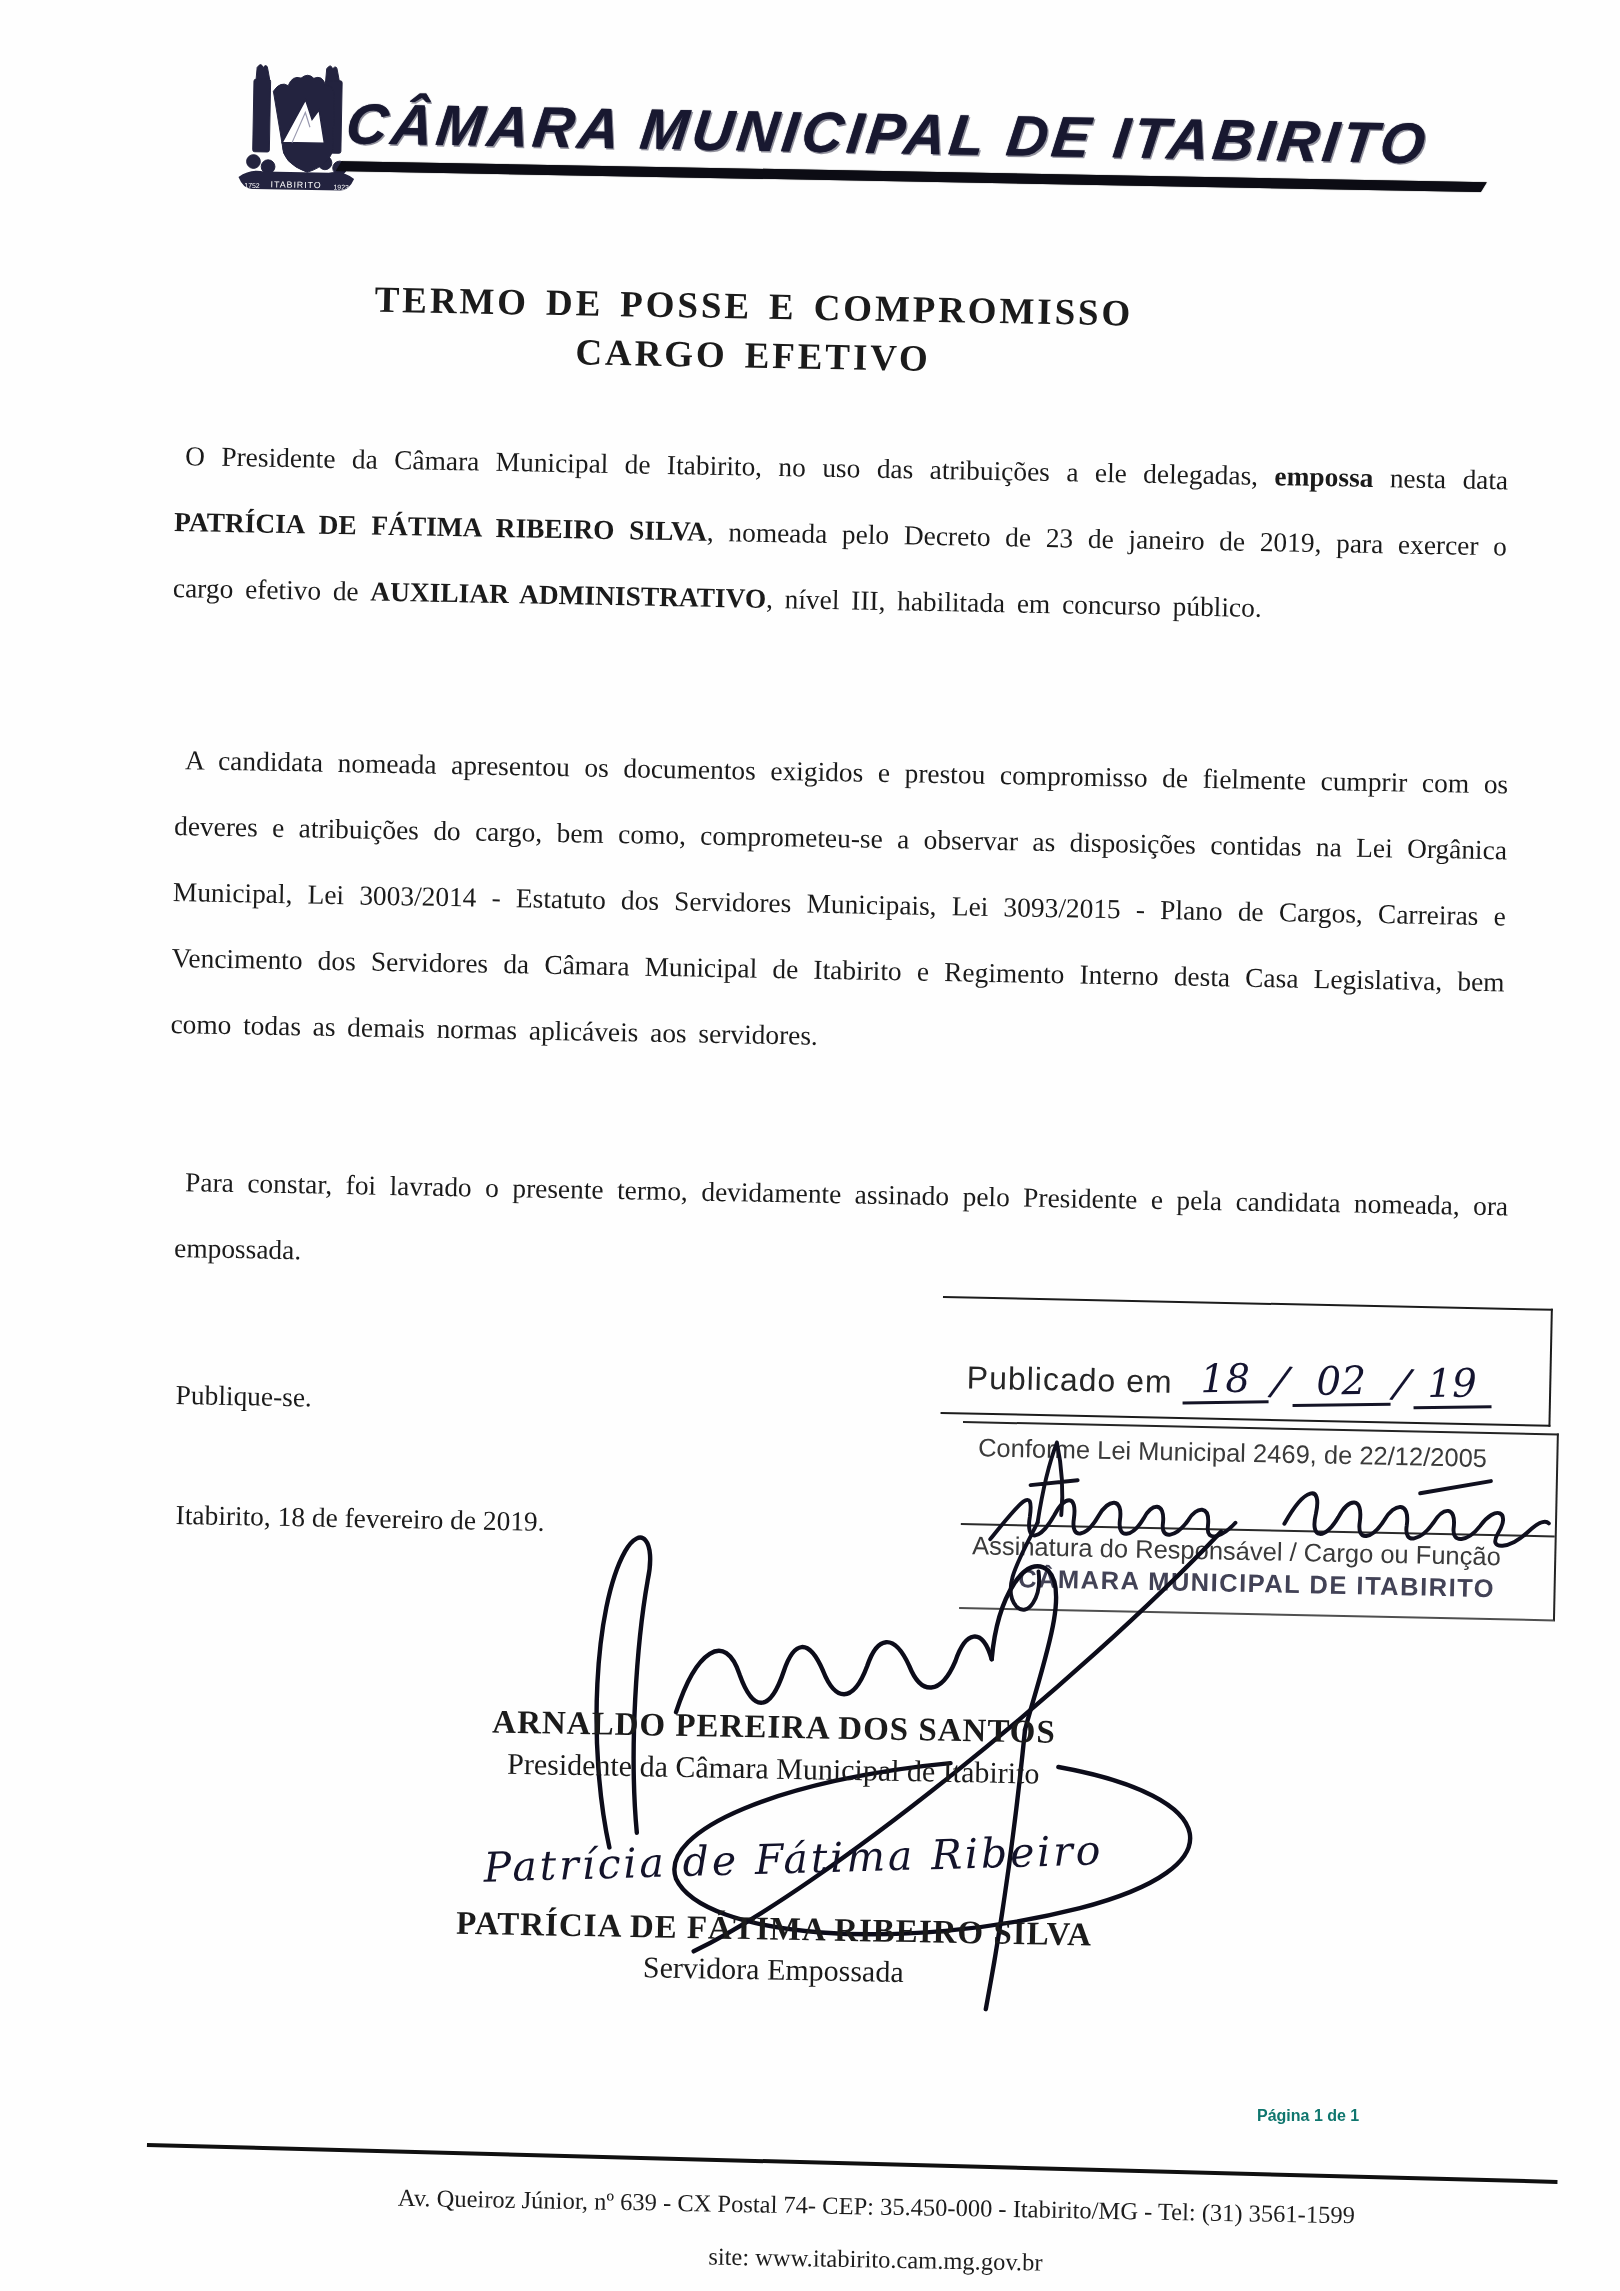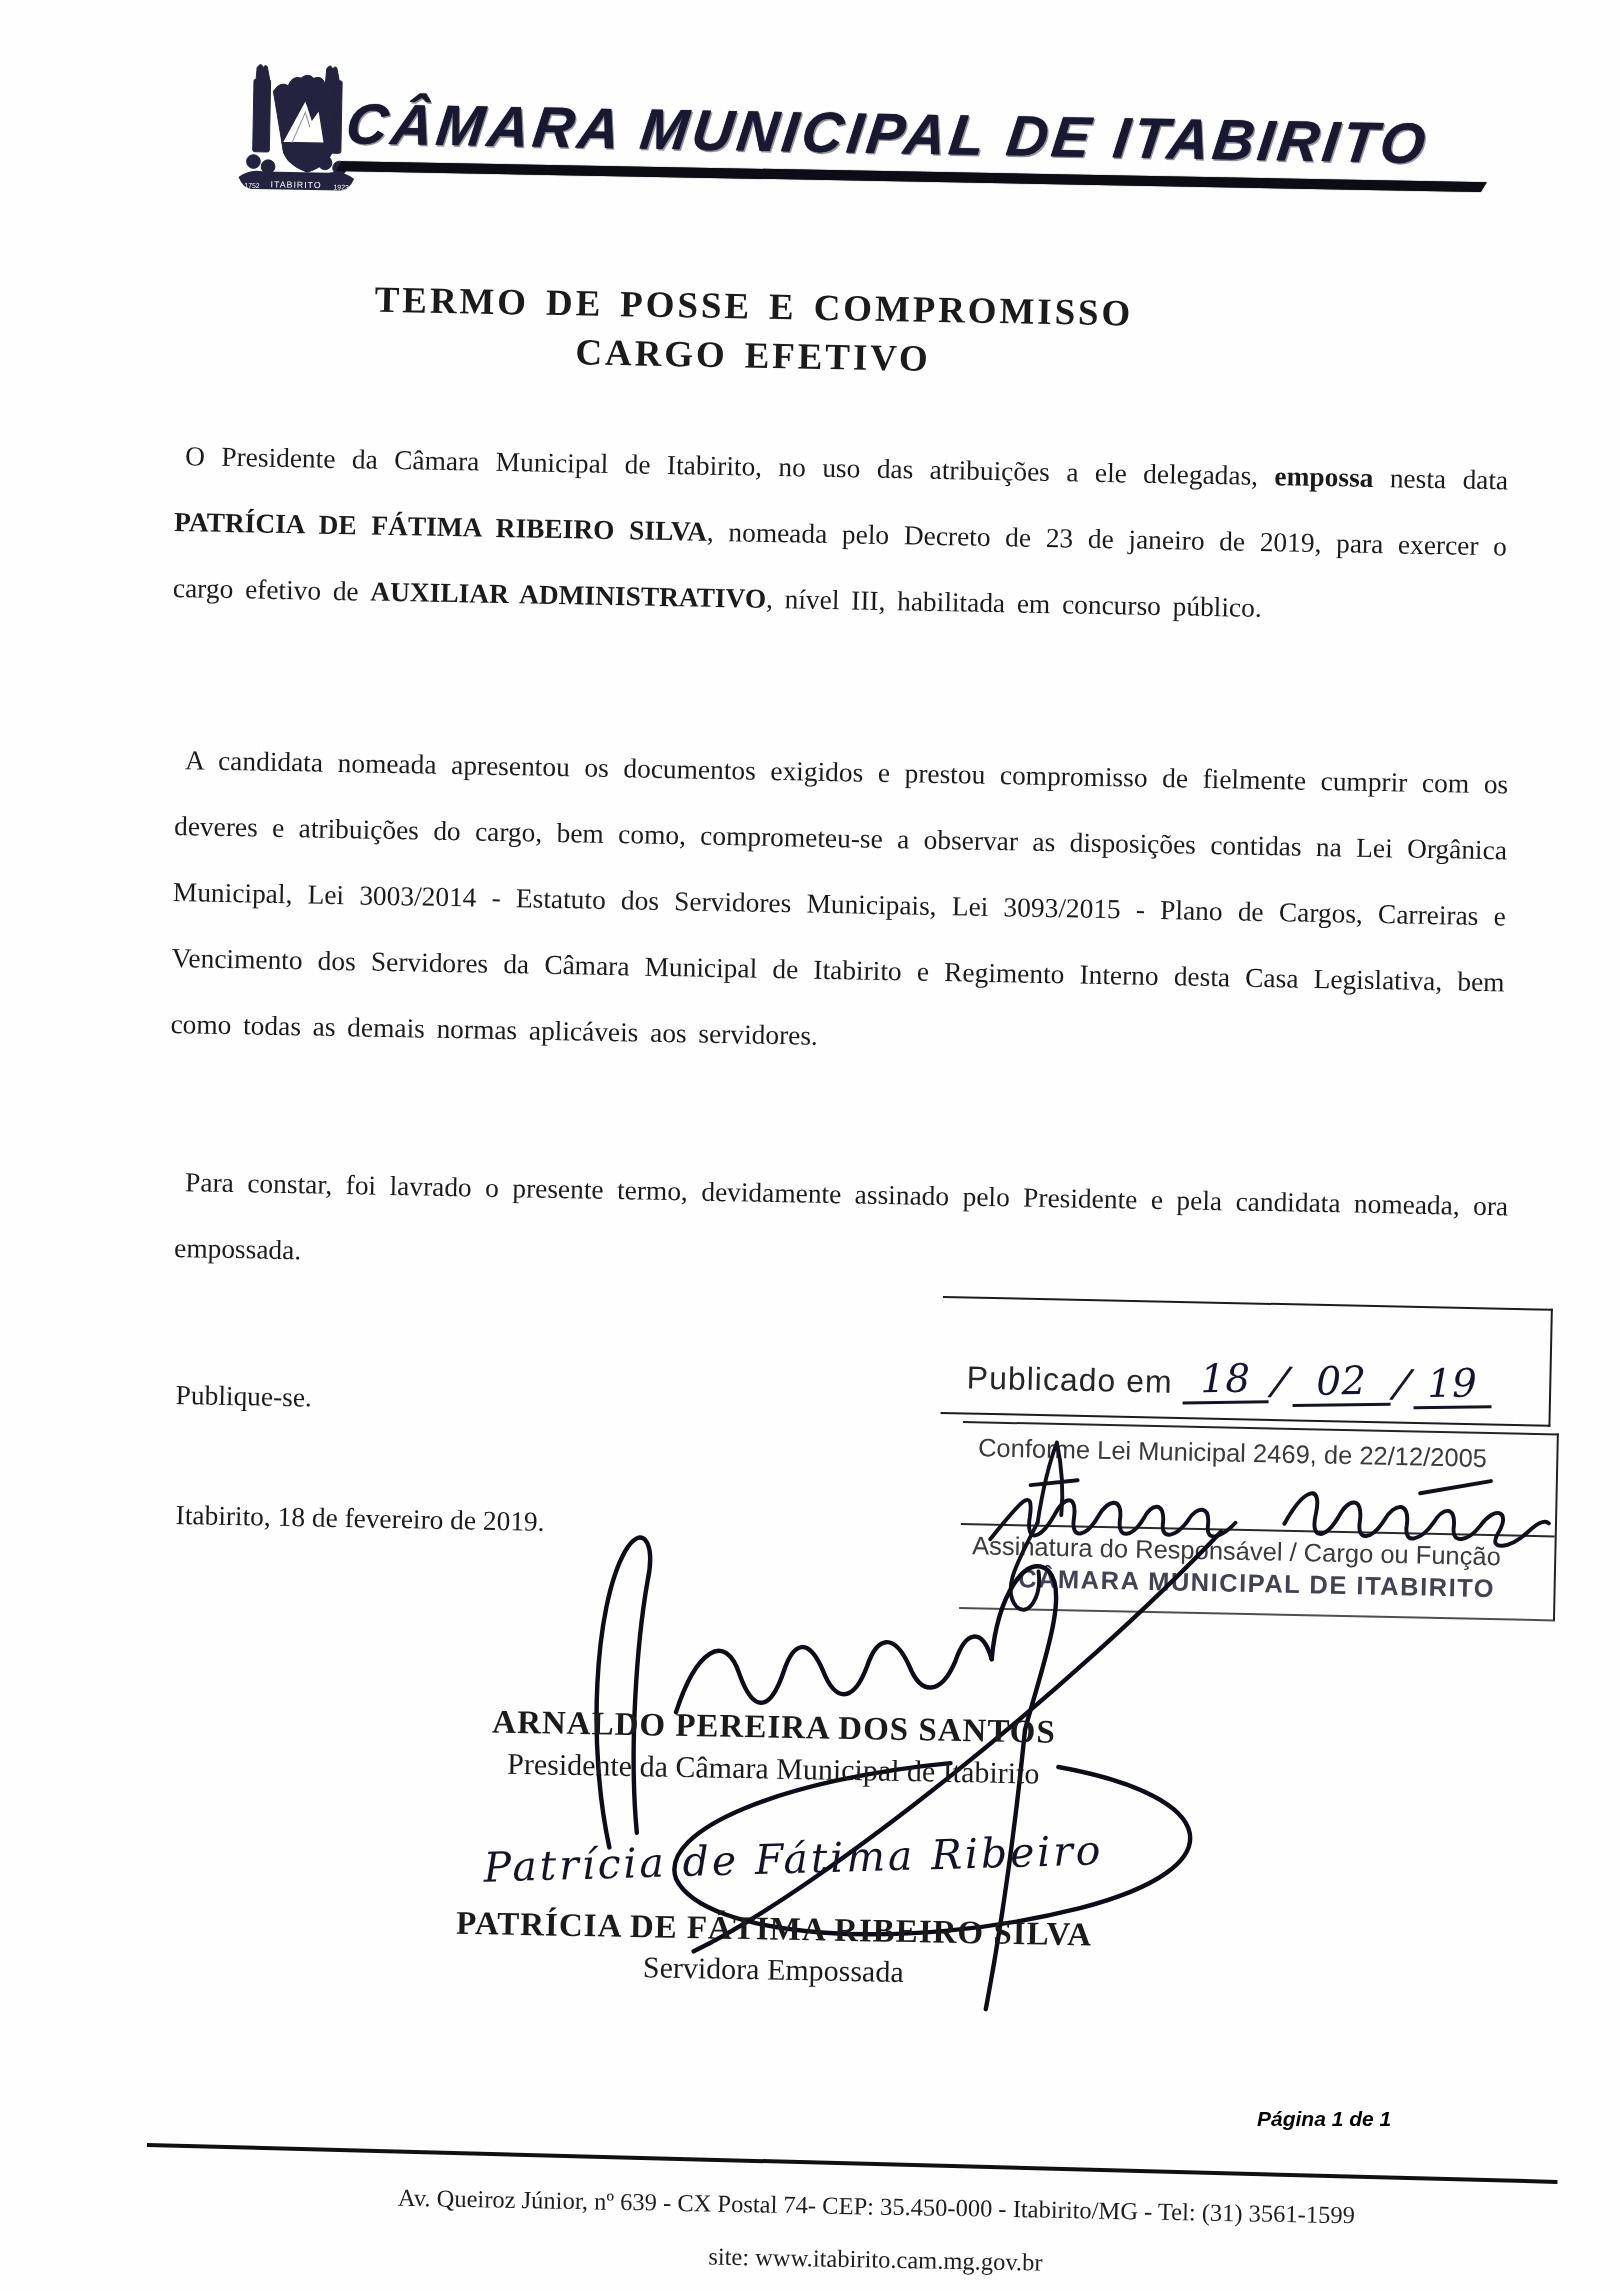--- a/index.html
+++ b/index.html
@@ -70,21 +70,21 @@
   .pres-role{font-size:30px;margin-top:5.9px;white-space:nowrap;}
   .serv-hand{left:421px;top:1835px;width:745px;text-align:center;
     font-style:italic;font-family:"DejaVu Serif", serif;font-size:41px;color:#13132a;
     transform:rotate(-1.6deg);white-space:nowrap;letter-spacing:2.9px;}
   .serv-block{left:196px;top:1900px;width:1157px;text-align:center;}
   .serv-name{font-weight:700;font-size:33px;letter-spacing:1px;white-space:nowrap;}
   .serv-role{font-size:30px;margin-top:4.9px;white-space:nowrap;}
 
   
   .page-ind{left:1257px;top:2107px;font-family:"Liberation Sans", sans-serif;
-    font-weight:700;font-size:21px;color:#000000;font-style:italic;}
+    font-weight:700;font-size:16px;color:#0f766e;}
   .foot-rule{left:147px;top:2143px;width:1411px;height:3.9px;background:#101010;
     transform:rotate(1.5deg);transform-origin:0 0;}
   .foot-text{left:245px;top:2168px;width:1264px;text-align:center;
     font-size:24.5px;line-height:53px;color:#1d1d1d;}
 </style>
 </head>
 <body>
 
 <div class="page">
 

